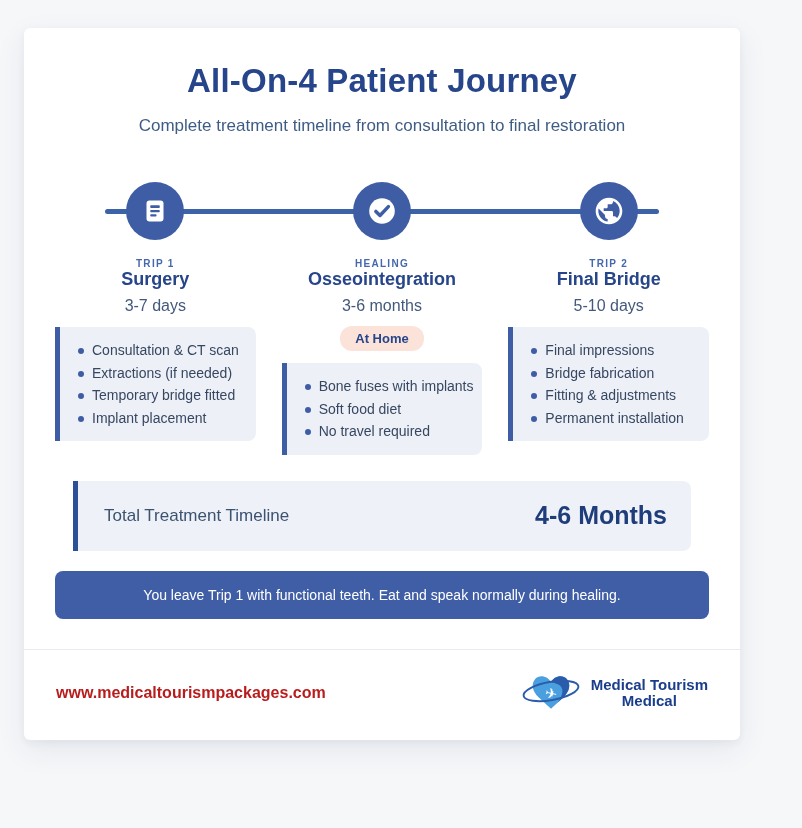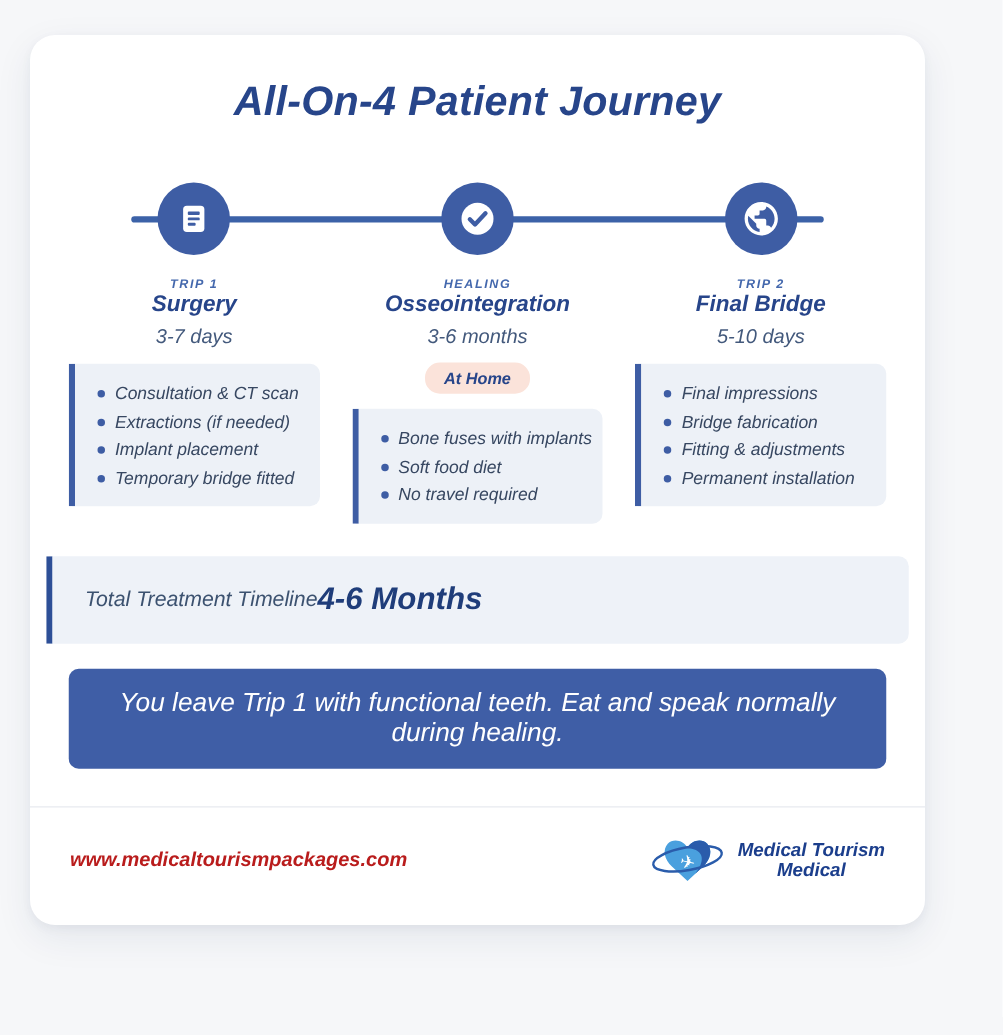--- a/index.html
+++ b/index.html
@@ -7,25 +7,24 @@
   body {
     background:#f6f7f9;
     font-family:"Liberation Sans","DejaVu Sans",sans-serif;
     -webkit-font-smoothing:antialiased;
   }
   .card {
     position:relative;
     width:716px; height:712px;
     margin:28px auto 0 24px;
     background:#ffffff;
-    border-radius:20px;
+    border-radius:6px;
     box-shadow:0 10px 30px rgba(30,50,90,0.08), 0 3px 8px rgba(30,50,90,0.05);
     padding:34px 0 0;
     overflow:hidden;
-    font-style:italic;
   }
   
   .page-title {
     text-align:center;
     font-size:33px; font-weight:700;
     color:#27458a;
     letter-spacing:0.2px;
   }
   .page-subtitle {
     text-align:center;
@@ -114,38 +113,38 @@
   .stage-box li::before {
     content:"";
     position:absolute;
     left:4px; top:9px;
     width:6px; height:6px;
     border-radius:50%;
     background:#3e5da4;
   }
   
   .summary {
-    margin:26px 13px 0;
+    margin:26px 49px 0;
     background:#eef2f8;
     border-left:5px solid #2d4f97;
     border-radius:0 8px 8px 0;
     padding:0 24px 0 26px;
     height:70px;
-    display:flex; align-items:center; 
+    display:flex; align-items:center; justify-content:space-between;
   }
   .summary-label { font-size:17px; color:#3c5270; }
   .summary-value { font-size:25px; font-weight:700; color:#1f3d7a; }
   
   .note-banner {
     margin:20px 31px 0;
     background:#3f5ea6;
     border-radius:8px;
     padding:16px 12px;
     text-align:center;
-    font-size:21px;
+    font-size:14px;
     color:#ffffff;
   }
   
   .footer {
     margin-top:30px;
     border-top:1px solid #e7eaef;
     padding:18px 32px 0;
     display:flex; align-items:center; justify-content:space-between;
   }
   .website-link {
@@ -160,20 +159,21 @@
     line-height:16px;
     color:#1b3e8c;
   }
 </style>
 </head>
 <body>
 
 <div class="card">
 
   <h1 class="page-title">All-On-4 Patient Journey</h1>
+  <div class="page-subtitle">Complete treatment timeline from consultation to final restoration</div>
 
   <div class="timeline">
     <div class="timeline-line"></div>
     <div class="nodes">
       <div class="node">
         <span>
           <svg width="30" height="30" viewBox="0 0 24 24">
             <rect x="5.2" y="3.6" width="13.6" height="16.8" rx="2.4" fill="#ffffff"></rect>
             <rect x="8.2" y="7.4" width="7.6" height="2.2" rx="0.6" fill="#3e5da4"></rect>
             <rect x="8.2" y="11.2" width="7.6" height="1.8" rx="0.6" fill="#3e5da4"></rect>
@@ -199,22 +199,22 @@
 
   <div class="stages">
     <div class="stage">
       <div class="stage-label">TRIP 1</div>
       <div class="stage-title">Surgery</div>
       <div class="stage-duration">3-7 days</div>
       <div class="stage-box">
         <ul>
           <li>Consultation &amp; CT scan</li>
           <li>Extractions (if needed)</li>
+          <li>Temporary bridge fitted</li>
           <li>Implant placement</li>
-          <li>Temporary bridge fitted</li>
         </ul>
       </div>
     </div>
 
     <div class="stage">
       <div class="stage-label">HEALING</div>
       <div class="stage-title">Osseointegration</div>
       <div class="stage-duration">3-6 months</div>
       <div>
         <span class="badge">At Home</span>

